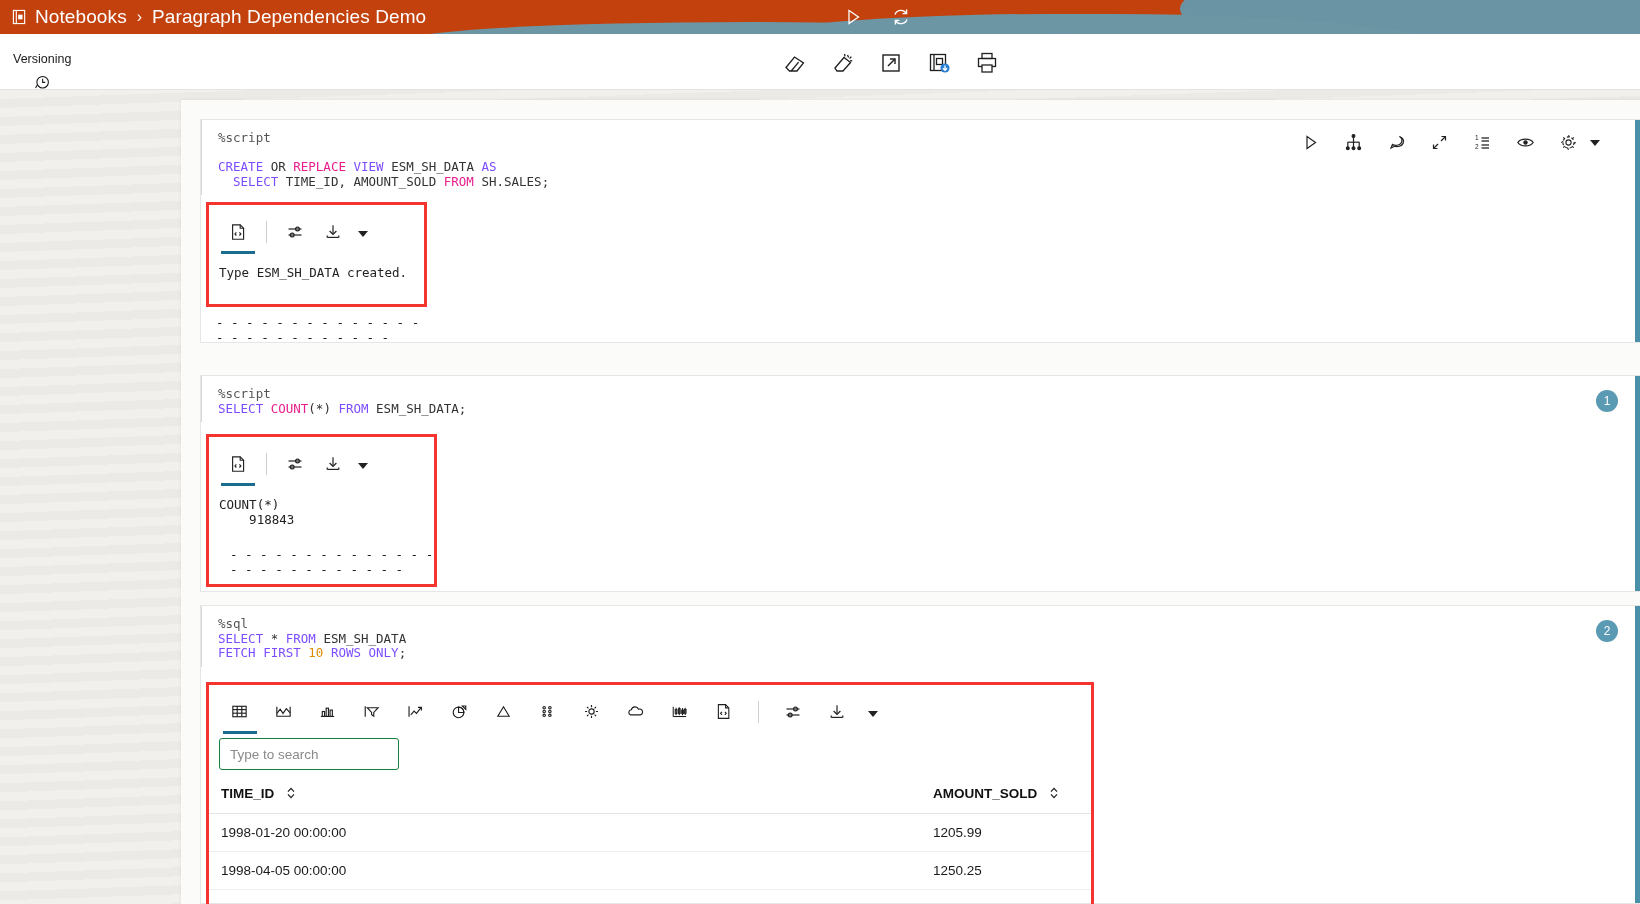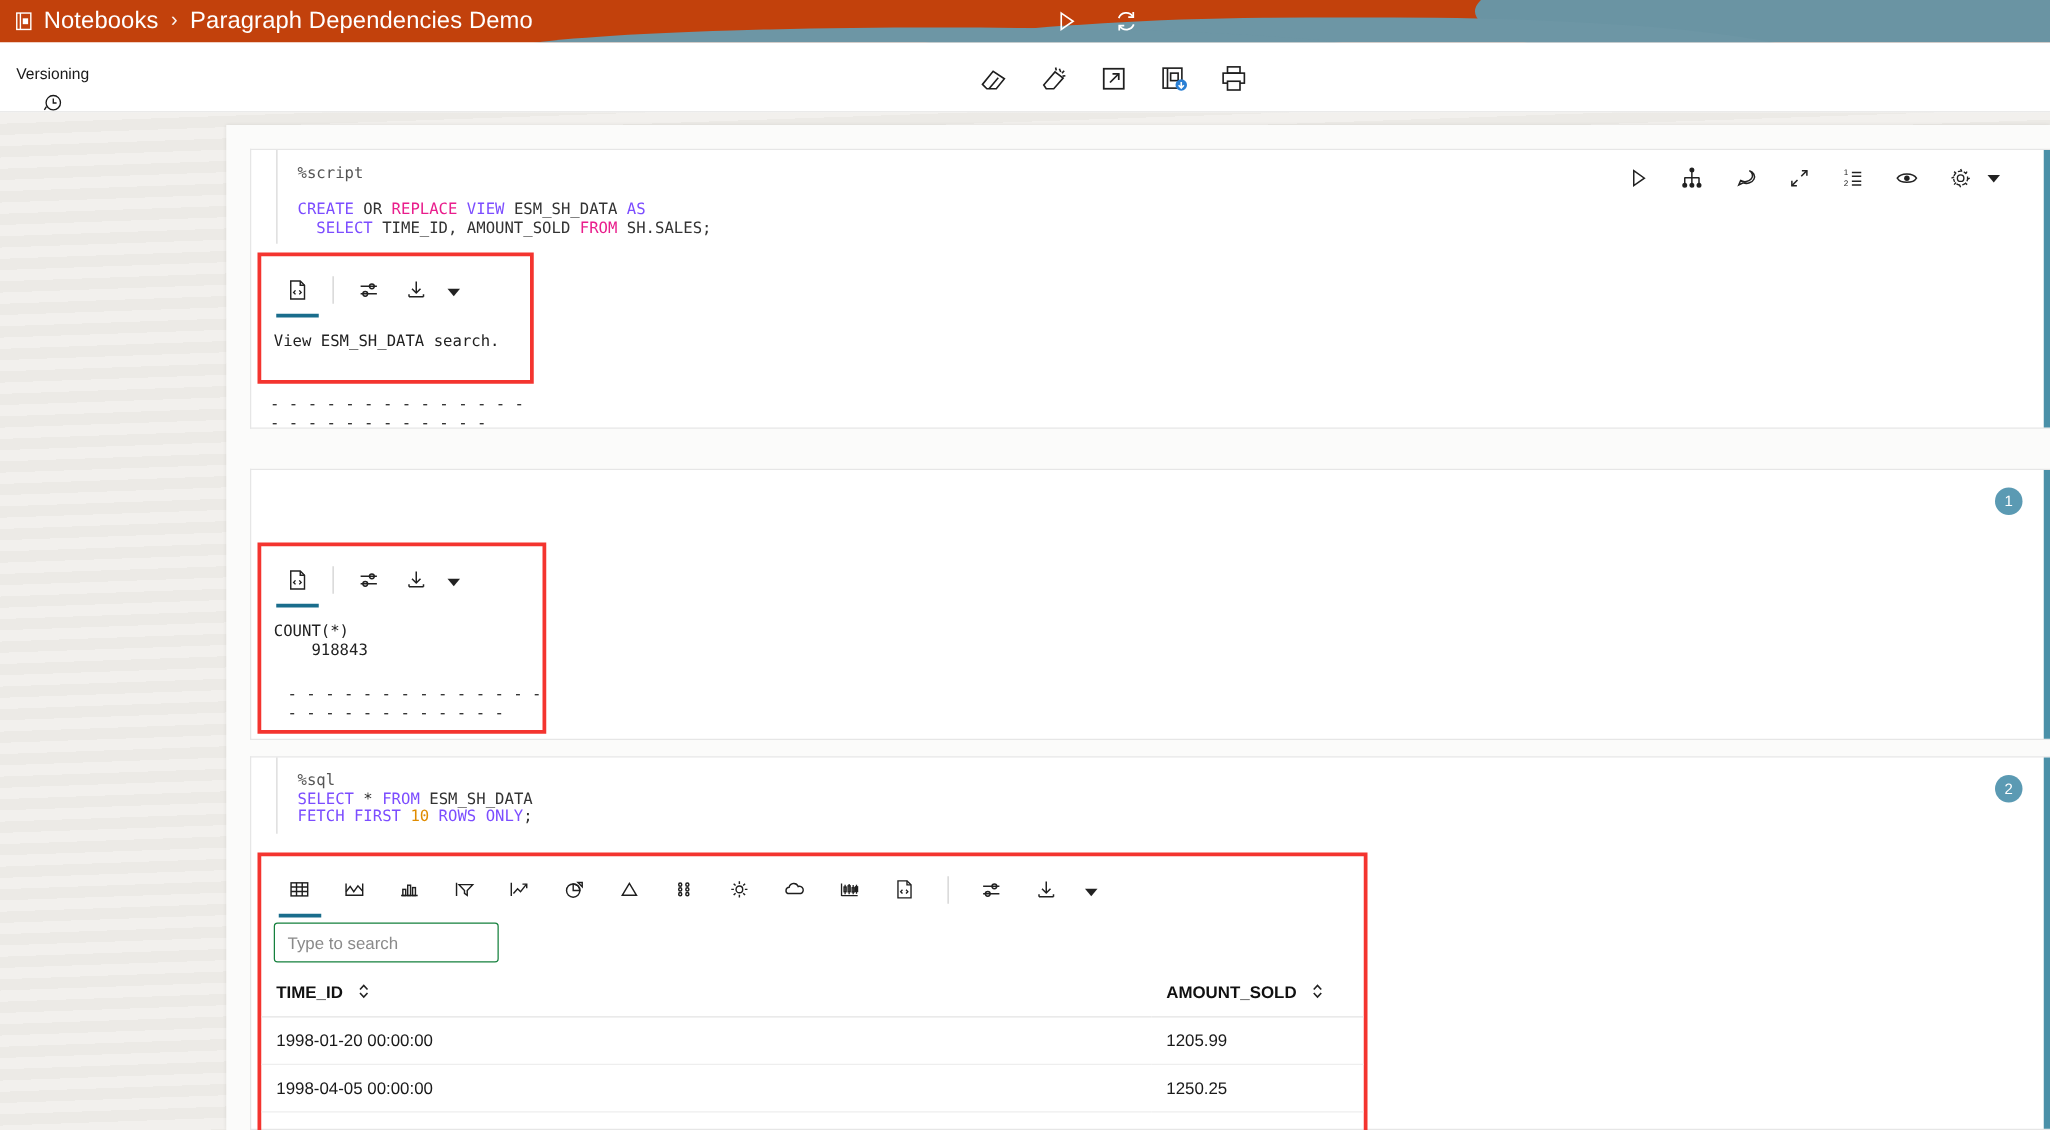--- a/index.html
+++ b/index.html
@@ -90,21 +90,21 @@
     width:22px;height:22px;border-radius:50%;
     background:#5b9ab3; color:#fff; font-size:12px;
     display:flex;align-items:center;justify-content:center;
   }
 
   
   .code{
     font-family:"DejaVu Sans Mono", monospace;
     font-size:12.5px; line-height:14.5px;
     color:#333; padding:11px 0 6px 16px;
-    border-left:1px solid #d8d8d8; margin-left:20px;
+    border-left:1px solid #d8d8d8; margin-left:0;
     white-space:pre;
   }
   .k-magic{ color:#555; }
   .k-kw{ color:#7c4dff; }
   .k-kw2{ color:#e91e8c; }
   .k-num{ color:#e08c00; }
   .k-plain{ color:#333; }
 
   
   .para-tools{
@@ -364,30 +364,32 @@
               <path d="M10 3.2 L10 12"></path>
                 <path d="M6.6 9 L10 12.4 L13.4 9"></path>
               <path d="M4.2 15.4 L15.8 15.4"></path>
                 <path d="M4.2 13.4 L4.2 15.4"></path>
                 <path d="M15.8 13.4 L15.8 15.4"></path>
             </svg>
           </span>
         </div>
         <div class="dl-caret"></div>
       </div>
-      <div class="res-text">View ESM_SH_DATA search.</div>
+      <div class="res-text">Type ESM_SH_DATA created.</div>
     </div>
     <div class="dashes" style="margin-top:8px">- - - - - - - - - - - - - - - - - - - - - - - - - -</div>
   </div>
 </div>
 
 <div class="para" style="top:375px; height:217px;">
   <div class="accent"></div>
   <div class="badge">1</div>
 
+  <div class="code"><span><span class="k-magic">%script</span></span>
+<span><span class="k-kw">SELECT </span><span class="k-kw2">COUNT</span><span class="k-plain">(*) </span><span class="k-kw">FROM </span><span class="k-plain">ESM_SH_DATA;</span></span></div>
 
   <div style="position:absolute;left:3px;top:52px;width:233px;">
     <div class="result-box" style="height:153px;">
       <div class="res-tabs">
         <div class="res-tab active">
           <span class="ico">
             <svg viewBox="0 0 20 20" width="20" height="20" fill="none" stroke="#222" stroke-width="1.15">
               <path d="M4.6 2.8 L12.2 2.8 L15.6 6.2 L15.6 17.2 L4.6 17.2 Z"></path>
               <path d="M12.2 2.8 L12.2 6.2 L15.6 6.2"></path>
               <path d="M8.4 10.3 L6.9 11.9 L8.4 13.5"></path>

